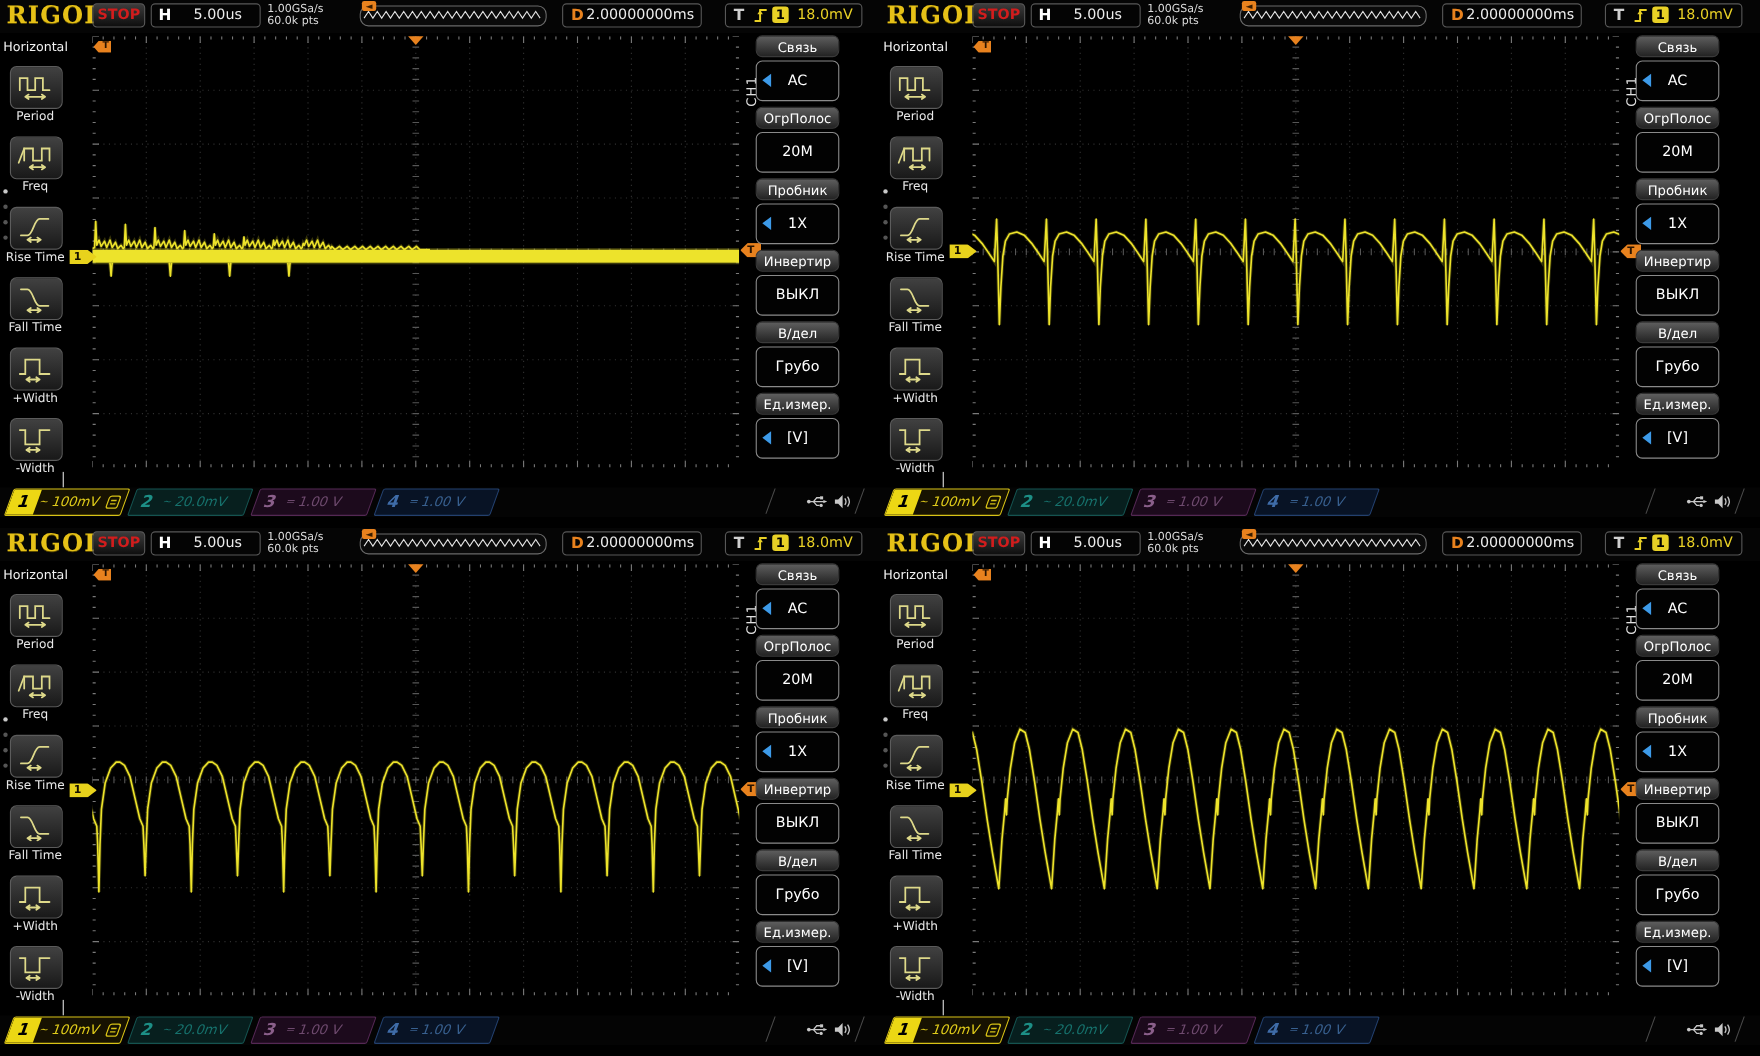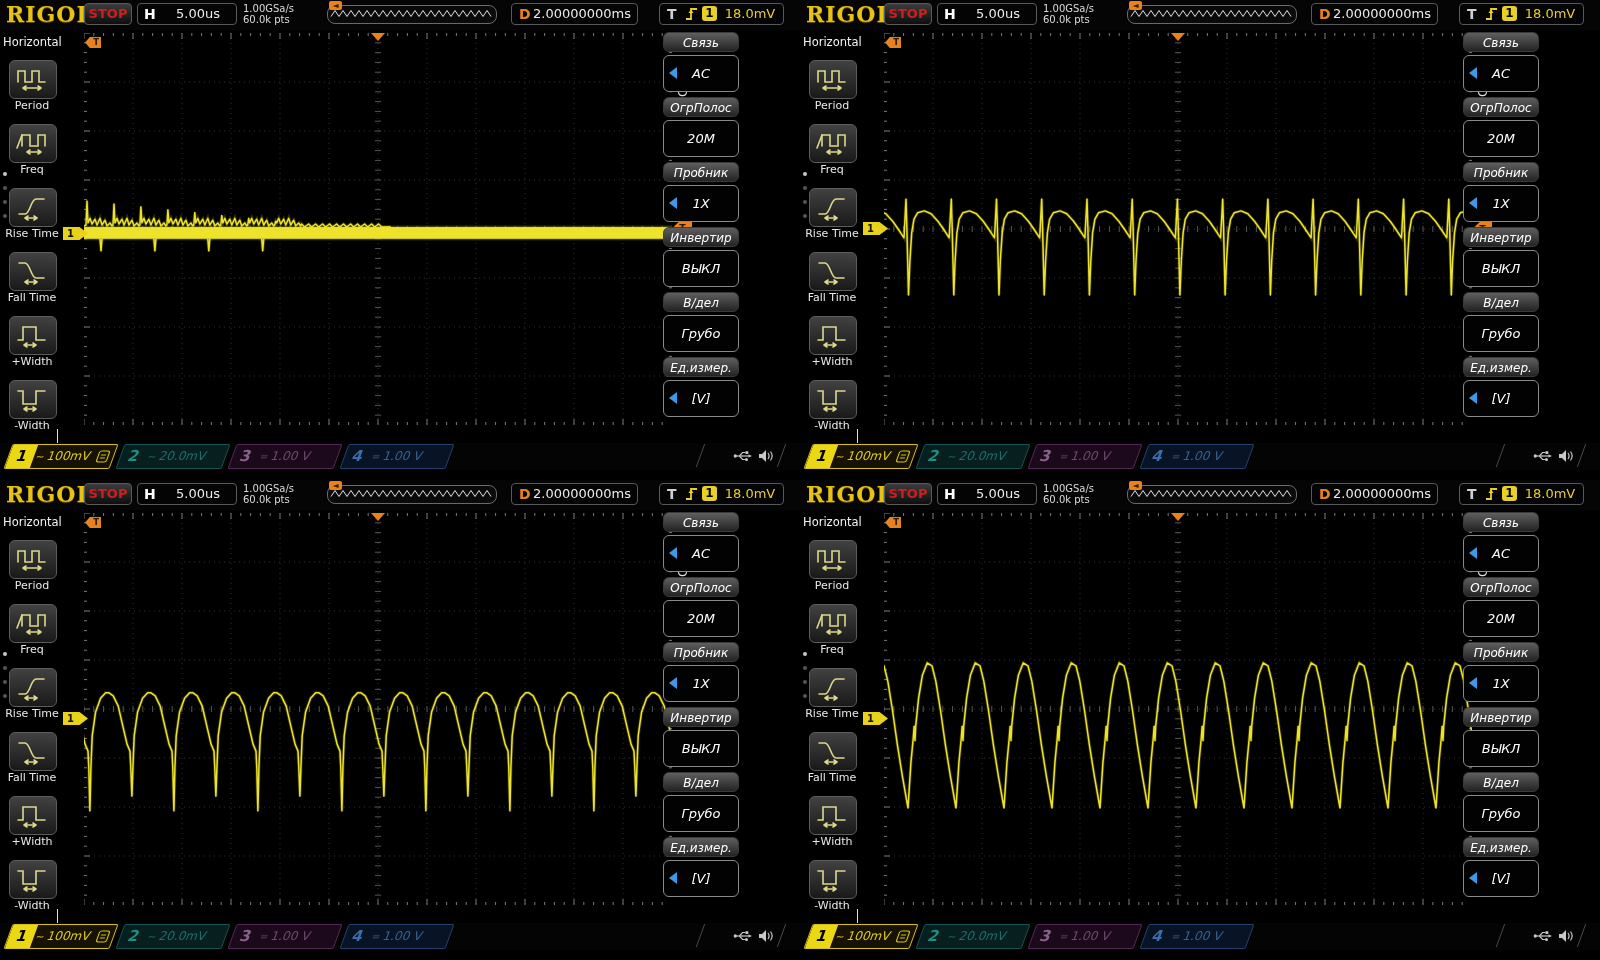--- a/index.html
+++ b/index.html
@@ -33,21 +33,21 @@
   .dot{position:absolute;left:3px;width:4px;height:4px;border-radius:50%;background:#555;}
   .dot.on{background:#c9c9c9;}
   
   .plot{position:absolute;left:84px;top:33px;width:588px;height:392px;}
   .chmark{position:absolute;left:63px;width:21px;height:13px;background:#e8d21c;clip-path:polygon(0 0,66% 0,100% 50%,66% 100%,0 100%);color:#151000;font-size:10px;font-weight:bold;padding-left:4px;line-height:13px;}
   .tmark{position:absolute;left:673px;width:19px;height:13px;background:#e8821e;clip-path:polygon(100% 0,35% 0,0 50%,35% 100%,100% 100%);color:#2a1400;font-size:9.5px;font-weight:bold;line-height:13px;text-align:center;}
   .ttop{position:absolute;top:33px;width:0;height:0;border-left:7px solid transparent;border-right:7px solid transparent;border-top:8px solid #e8821e;}
   .tflag{position:absolute;left:85px;top:37px;width:16px;height:11px;background:#e8821e;clip-path:polygon(100% 0,30% 0,0 50%,30% 100%,100% 100%);color:#2a1400;font-size:8.5px;font-weight:bold;line-height:11px;text-align:right;padding-right:2px;box-sizing:border-box;}
   
   .chvert{position:absolute;left:676px;top:97px;transform:rotate(-90deg);transform-origin:0 0;font-size:12px;color:#e0e0e0;letter-spacing:1px;white-space:nowrap;}
-  .menu{position:absolute;left:663px;top:32px;width:76px;font-style:italic;}
+  .menu{position:absolute;left:687px;top:32px;width:76px;}
   .mgroup{margin-bottom:5px;position:relative;}
   .mhead{height:20px;background:linear-gradient(#5e5e5e,#232323);border:1px solid #3a3a3a;border-radius:6px;color:#fff;font-size:12px;text-align:center;line-height:20px;box-sizing:border-box;}
   .mval{height:37px;background:#020202;border:1px solid #8a8a8a;border-radius:6px;margin-top:3px;color:#fff;font-size:13px;text-align:center;line-height:35px;position:relative;box-sizing:border-box;}
   .marrow{position:absolute;left:5px;top:11px;width:0;height:0;border-top:6px solid transparent;border-bottom:6px solid transparent;border-right:8px solid #3d9ae8;}
   
   .bottombar{position:absolute;left:0;top:443px;width:800px;height:27px;background:#040404;}
   .badge{position:absolute;top:1px;height:23px;transform:skewX(-20deg);border:1px solid;border-radius:2px;overflow:hidden;}
   .b1{left:8px;width:104px;background:#171201;border-color:#d8c216;}
   .b2{left:120px;width:104px;background:#071f1e;border-color:#155350;}
   .b3{left:232px;width:104px;background:#1c0a1c;border-color:#542854;}

